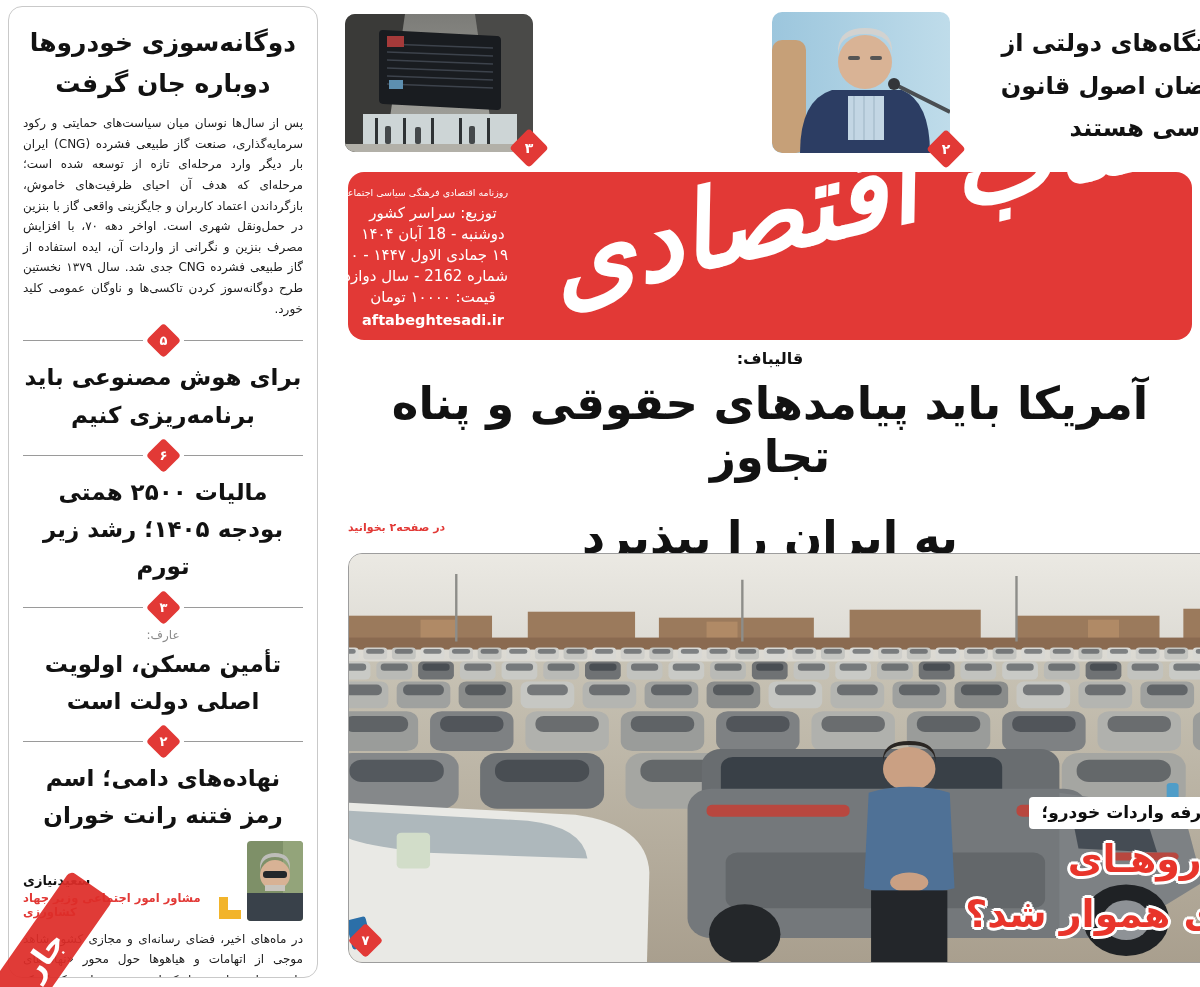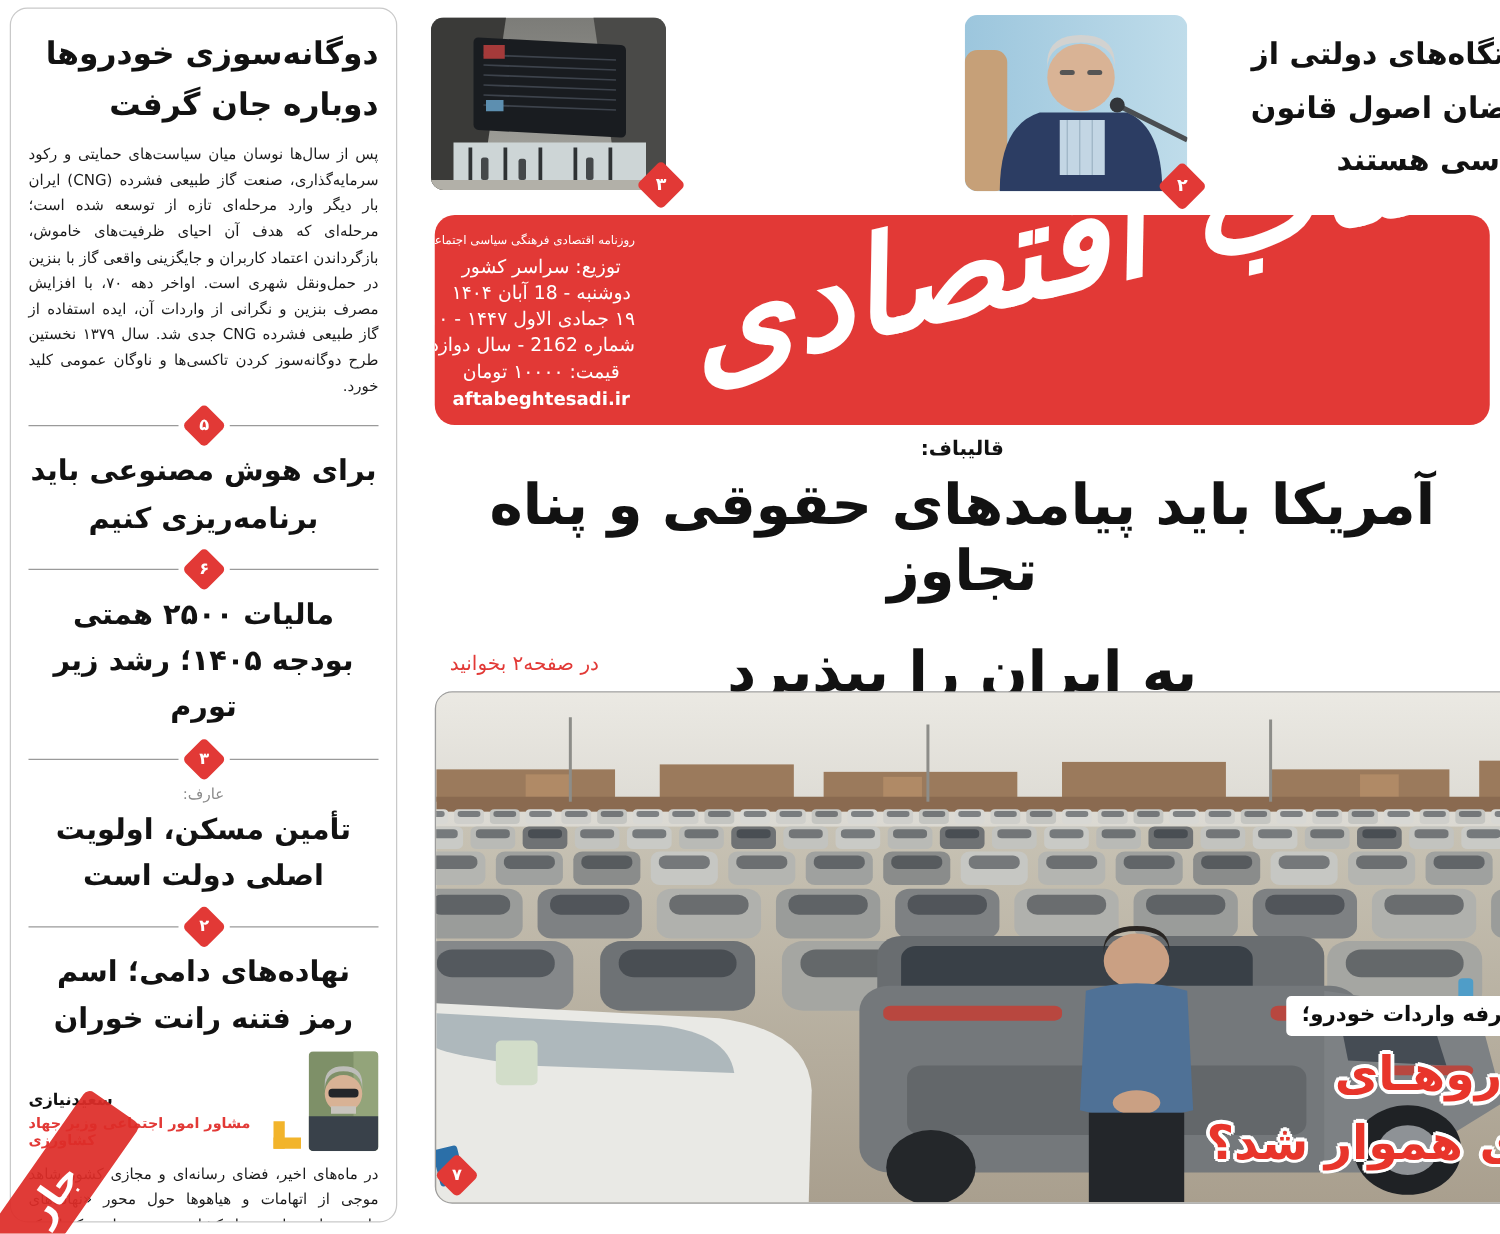--- a/index.html
+++ b/index.html
@@ -4,21 +4,21 @@
 <style>
   :root{ --red:#e23936; --ink:#121212; --line:#9a9a9a; }
   *{ box-sizing:border-box; margin:0; padding:0; }
   body{ background:#fff; font-family:"DejaVu Sans", sans-serif; }
   .page{ position:relative; width:1200px; height:987px; background:#fff; overflow:hidden; direction:rtl; }
 
   
   .left-col{ position:absolute; left:8px; top:6px; width:310px; height:972px;
     border:1px solid #c9c9c9; border-radius:14px; padding:12px 14px 6px 14px;
     display:flex; flex-direction:column; overflow:hidden; background:#fff; }
-  .lc-h1{ font-size:25px; font-weight:bold; color:var(--ink); line-height:1.62; margin-top:4px; }
+  .lc-h1{ font-size:25px; font-weight:bold; color:var(--ink); text-align:center; line-height:1.62; margin-top:4px; }
   .lc-body{ font-size:12px; color:#1c1c1c; text-align:justify; line-height:1.72; margin-top:9px; }
   .divider{ display:flex; align-items:center; gap:8px; margin:9px 0 2px 0; }
   .divider .line{ flex:1; height:1px; background:var(--line); }
   .diamond{ display:inline-block; width:25px; height:25px; background:var(--red); transform:rotate(45deg); border-radius:4px; flex:0 0 auto; }
   .diamond>span{ display:block; width:25px; height:25px; transform:rotate(-45deg); color:#fff; font-weight:bold; font-size:13px; line-height:25px; text-align:center; }
   .lc-h{ font-size:23px; font-weight:bold; color:var(--ink); text-align:center; line-height:1.62; margin-top:4px; }
   .lc-kicker{ font-size:12px; color:#8a8a8a; text-align:center; margin-top:6px; }
   .author{ display:flex; align-items:flex-end; gap:6px; margin-top:6px; direction:rtl; }
   .author-photo{ width:56px; height:80px; border-radius:4px; overflow:hidden; flex:0 0 auto; }
   .corner{ width:22px; height:22px; border-left:9px solid #f2b42b; border-bottom:9px solid #f2b42b; flex:0 0 auto; margin-bottom:2px; }
@@ -48,21 +48,21 @@
   .mh-info{ position:absolute; right:684px; left:10px; top:10px; text-align:center; color:#fff; direction:rtl; }
   .mh-info .ln{ font-size:15px; line-height:21px; white-space:nowrap; }
   .mh-info .ln0{ font-size:9.5px; }
   .mh-site{ font-size:14.5px; font-weight:bold; line-height:24px; direction:ltr; }
 
   
   .lead{ position:absolute; left:348px; top:345px; width:844px; height:205px; text-align:center; }
   .lead-kicker{ font-size:16px; font-weight:bold; color:var(--ink); margin-top:4px; }
   .lead-l1{ font-size:45px; font-weight:bold; color:var(--ink); margin-top:9px; letter-spacing:-1px; }
   .lead-l2{ font-size:45px; font-weight:bold; color:var(--ink); margin-top:28px; letter-spacing:-1px; }
-  .lead-ref{ position:absolute; left:12px; top:176px; font-size:16px; color:var(--red); font-weight:normal; }
+  .lead-ref{ position:absolute; left:0; top:176px; font-size:11px; color:var(--red); font-weight:bold; }
 
   
   .car-photo{ position:absolute; left:348px; top:553px; width:1008px; height:410px;
     border:1px solid #9d9d9d; border-radius:14px; overflow:hidden; background:#d8d6cf; }
   .car-photo svg{ position:absolute; inset:0; width:100%; height:100%; }
   .cp-kicker{ position:absolute; right:8px; top:243px; background:#fff; color:#0e0e0e;
     font-size:17px; font-weight:bold; padding:5px 12px 7px 12px; border-radius:4px; }
   .cp-red{ position:absolute; right:12px; color:#e8352b; font-weight:bold; font-size:38px; letter-spacing:-1px;
     text-shadow:-2px -2px 0 #fff, 2px -2px 0 #fff, -2px 2px 0 #fff, 2px 2px 0 #fff, 0 3px 0 #fff, 0 -3px 0 #fff, 3px 0 0 #fff, -3px 0 0 #fff; }
   .cp-l1{ top:283px; }

